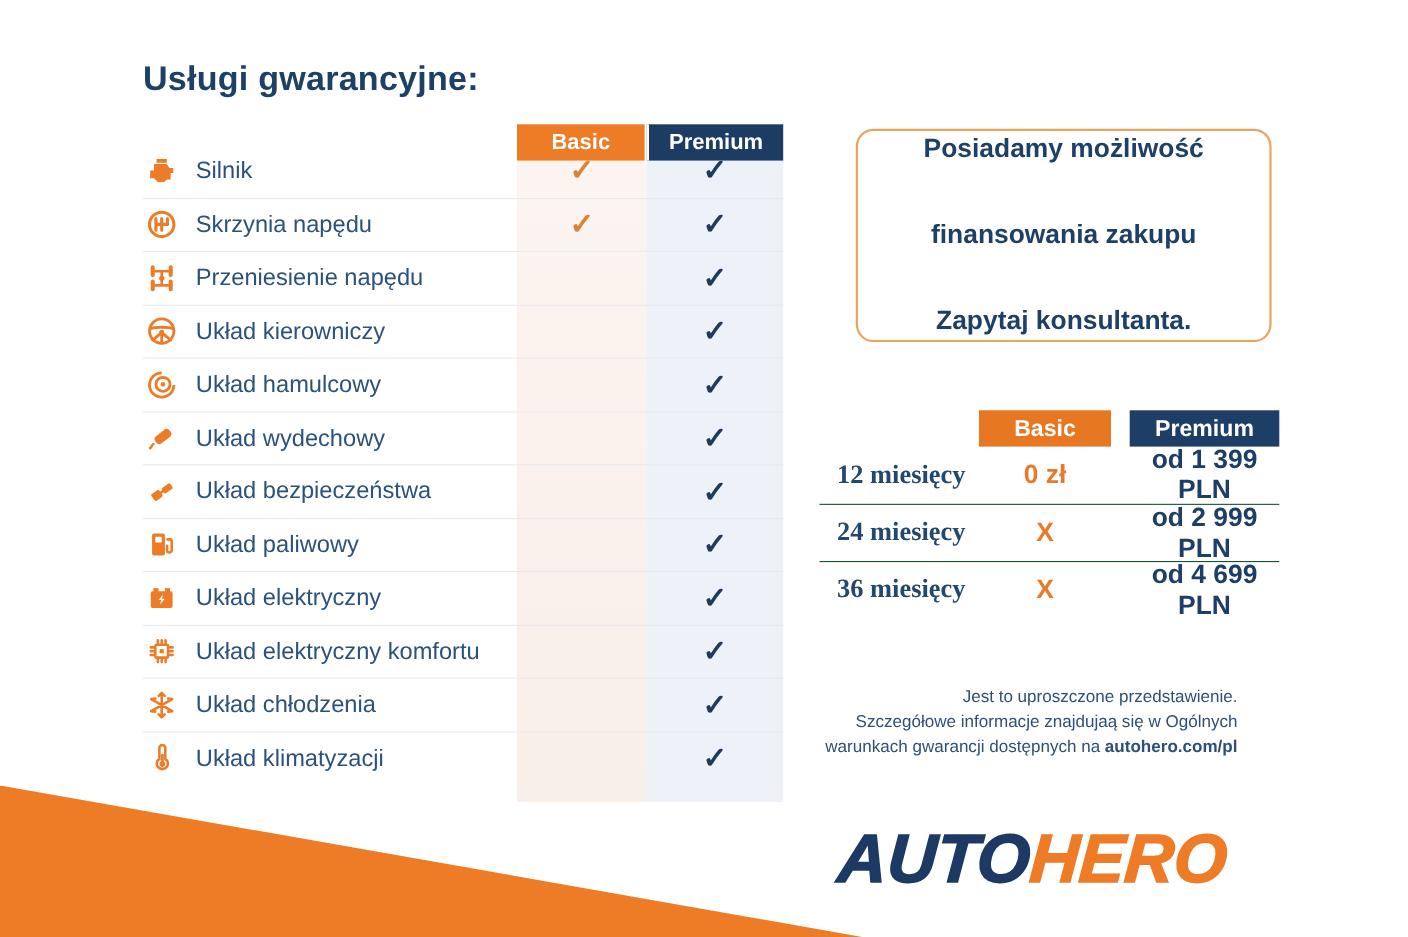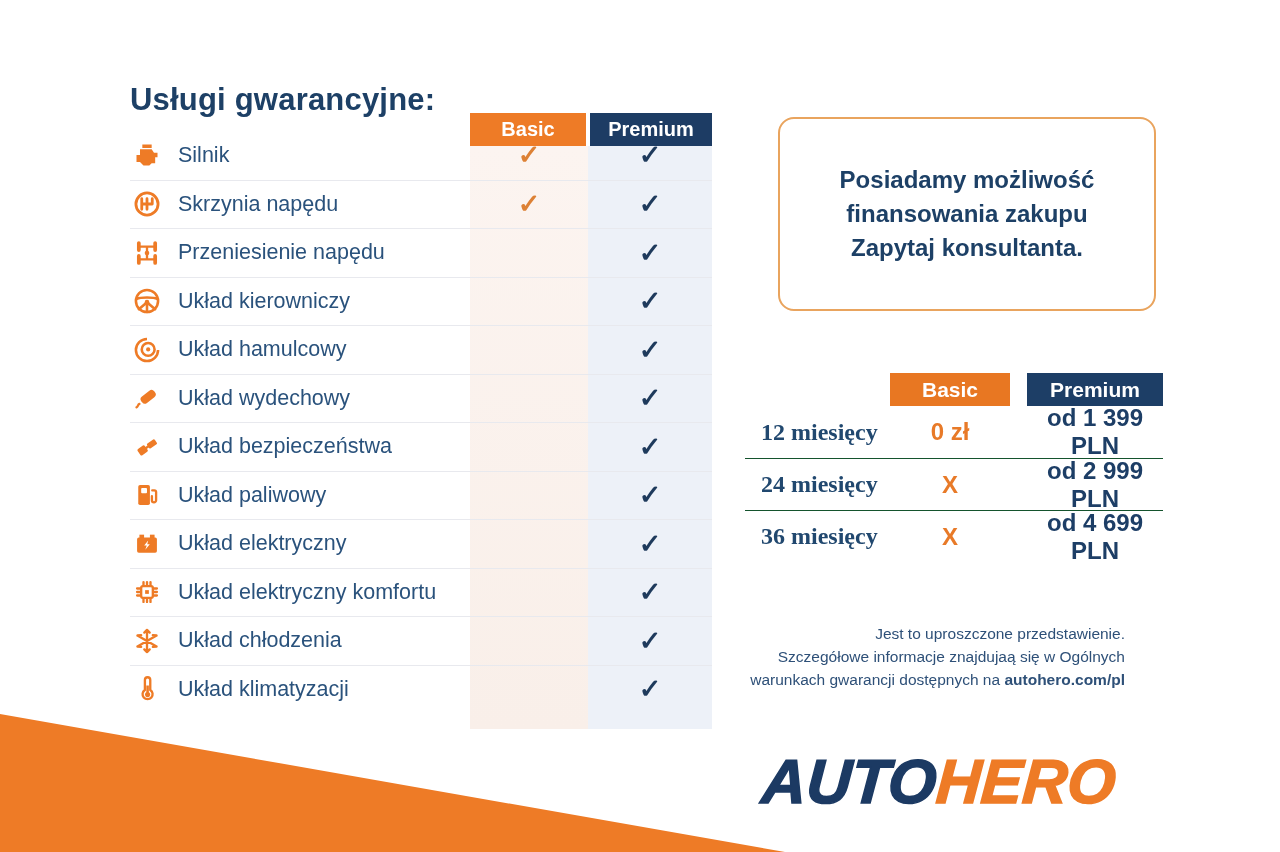--- a/index.html
+++ b/index.html
@@ -4,21 +4,21 @@
 <style>
   html,body{margin:0;padding:0;}
   body{font-family:"Liberation Sans", sans-serif; background:#ffffff;}
   #canvas{position:relative;width:1280px;height:852px;background:#ffffff;overflow:hidden;}
 
   
   .corner-triangle{position:absolute;left:0;top:714px;width:785px;height:138px;
     background:#EE7B26;clip-path:polygon(0 0,100% 100%,0 100%);}
 
   
-  .page-title{position:absolute;left:130px;top:82px;font-size:31px;font-weight:bold;
+  .page-title{position:absolute;left:130px;top:54px;font-size:31px;font-weight:bold;
     color:#1D4066;letter-spacing:.2px;}
 
   
   .wtable{position:absolute;left:130px;top:113px;width:582px;}
   .wtable .tint-basic{position:absolute;left:340px;top:33px;width:118px;height:583px;
     background:linear-gradient(180deg,#fcf4f0 0%,#f9efe9 100%);}
   .wtable .tint-premium{position:absolute;left:458px;top:33px;width:124px;height:583px;
     background:#EDF1F8;}
   .whead{position:absolute;top:0;height:33px;line-height:33px;text-align:center;
     color:#ffffff;font-size:20px;font-weight:bold;}
@@ -32,21 +32,21 @@
   .ticon svg{width:28px;height:28px;}
   .tlabel{flex:1;font-size:21.5px;color:#2A527C;}
   .cell{width:118px;flex:0 0 118px;text-align:center;font-size:27px;font-weight:bold;}
   .cell.premium{width:124px;flex:0 0 124px;}
   .cell.basic{color:#DD8135;}
   .cell.premium{color:#1E3A5C;}
 
   
   .promo-box{position:absolute;left:778px;top:117px;width:374px;height:190px;
     border:2px solid #E9A45E;border-radius:16px;background:#ffffff;
-    display:flex;flex-direction:column;align-items:center;justify-content:center;}
+    display:flex;flex-direction:column;align-items:center;justify-content:space-between;}
   .promo-box div{font-size:24px;font-weight:bold;color:#1D4066;line-height:34px;text-align:center;}
 
   
   .ptable{position:absolute;left:745px;top:373px;width:418px;}
   .phead-row{display:flex;margin-left:145px;height:33px;}
   .phead{height:33px;line-height:33px;text-align:center;color:#fff;font-size:21px;font-weight:bold;}
   .phead.basic{width:120px;background:#E87722;}
   .phead.premium{width:136px;background:#1D3E66;margin-left:17px;}
   .prow{display:flex;align-items:center;height:52px;box-sizing:border-box;}
   .prow + .prow{border-top:1px solid #14532d;}

